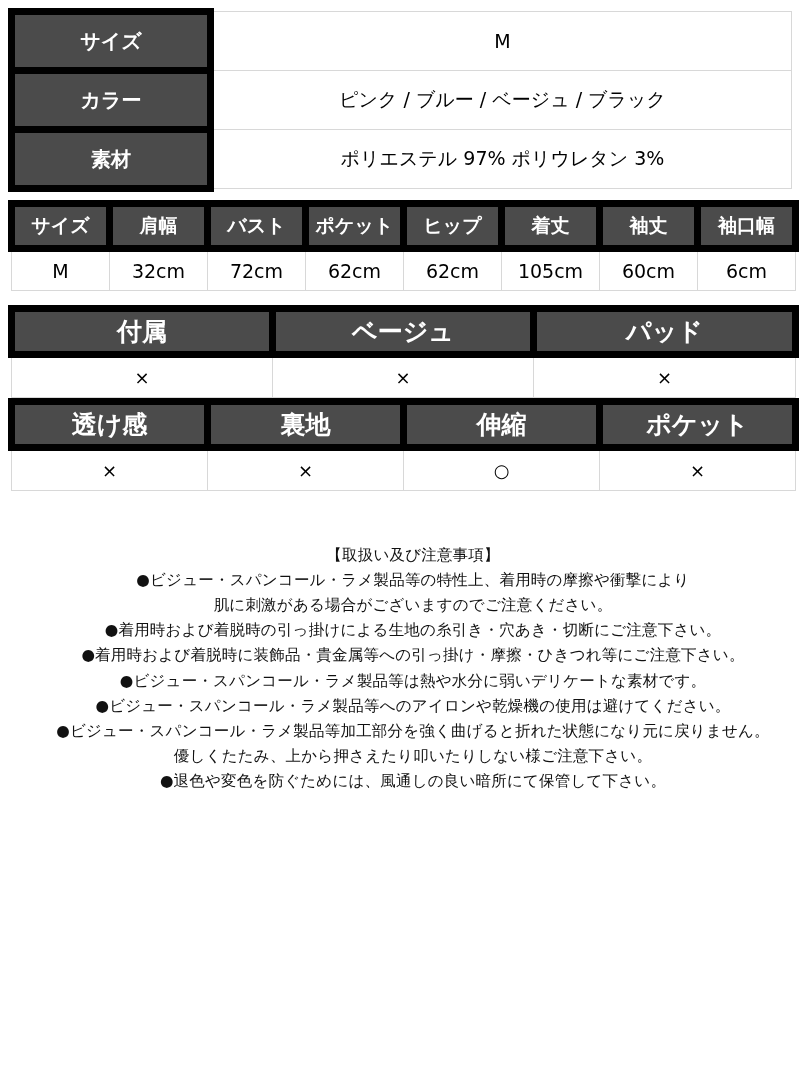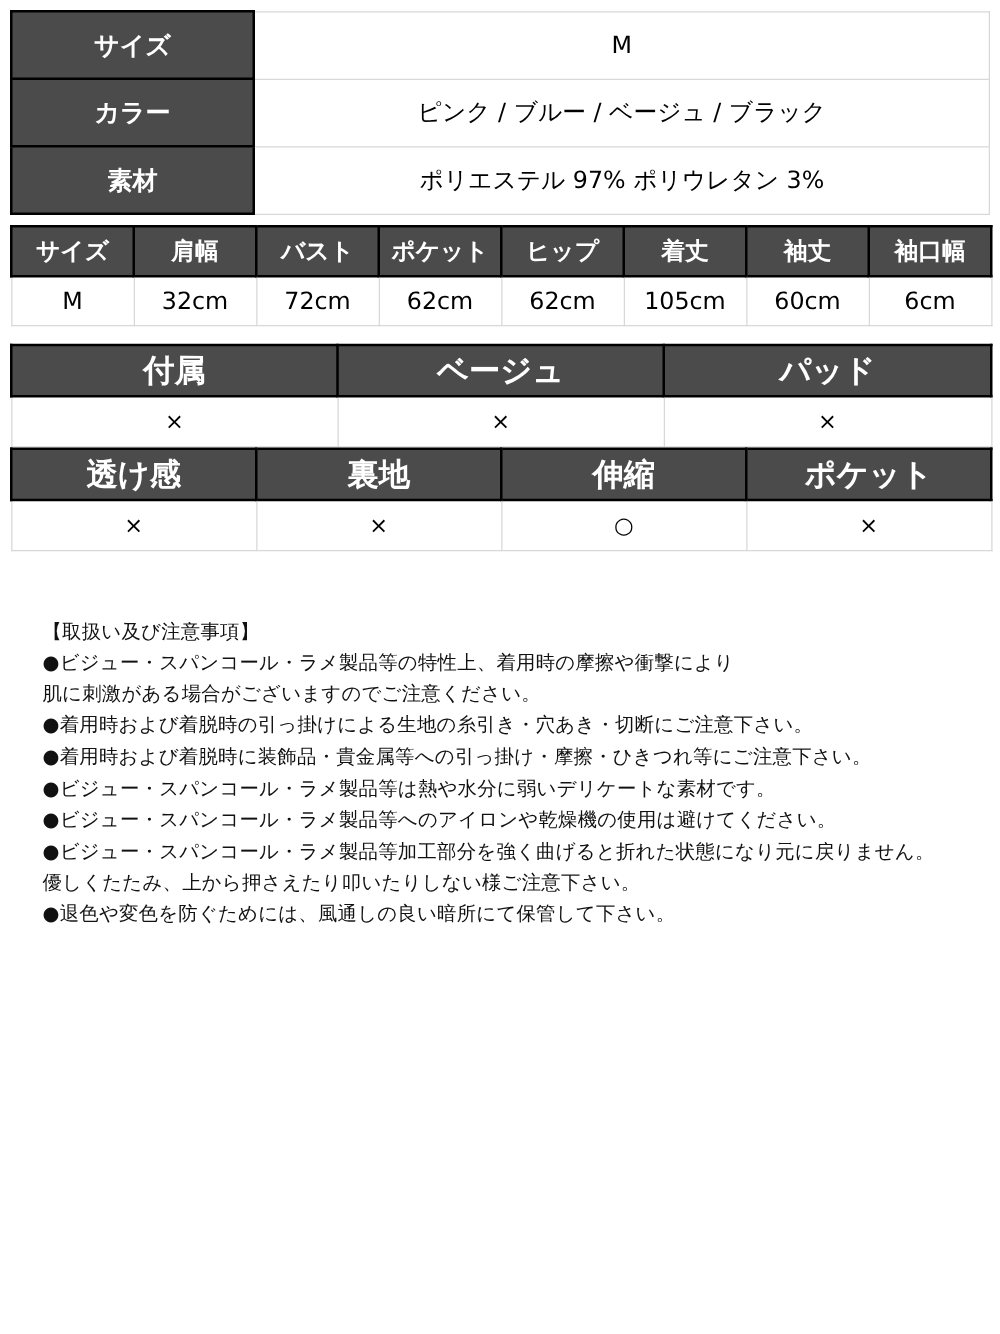--- a/index.html
+++ b/index.html
@@ -21,21 +21,21 @@
     box-sizing: border-box;
     padding: 8px 8px 0 8px;
   }
 
   table {
     border-collapse: collapse;
     table-layout: fixed;
     width: 784px;
   }
   td {
-    border: 2px solid #000000;
+    border: 7px solid #000000;
     text-align: center;
     vertical-align: middle;
     font-size: 19px;
     background: #ffffff;
     color: #000000;
   }
   .hdr {
     background: #4b4b4b;
     color: #ffffff;
     font-weight: bold;
@@ -58,20 +58,21 @@
   .t-attr td { height: 37px; font-size: 25px; }
   .t-attr td.val { border: 1px solid #d8d8d8; font-size: 18px; }
 
   .notes {
     margin-top: 52px;
     padding-left: 26px;
     font-size: 15.5px;
     line-height: 1.62;
     letter-spacing: 0.2px;
     color: #111111;
+    text-align: center;
   }
   .notes .line { white-space: pre; }
 </style>
 </head>
 <body>
 
 <div class="page">
 
   <table class="t-basic">
     <tbody>

